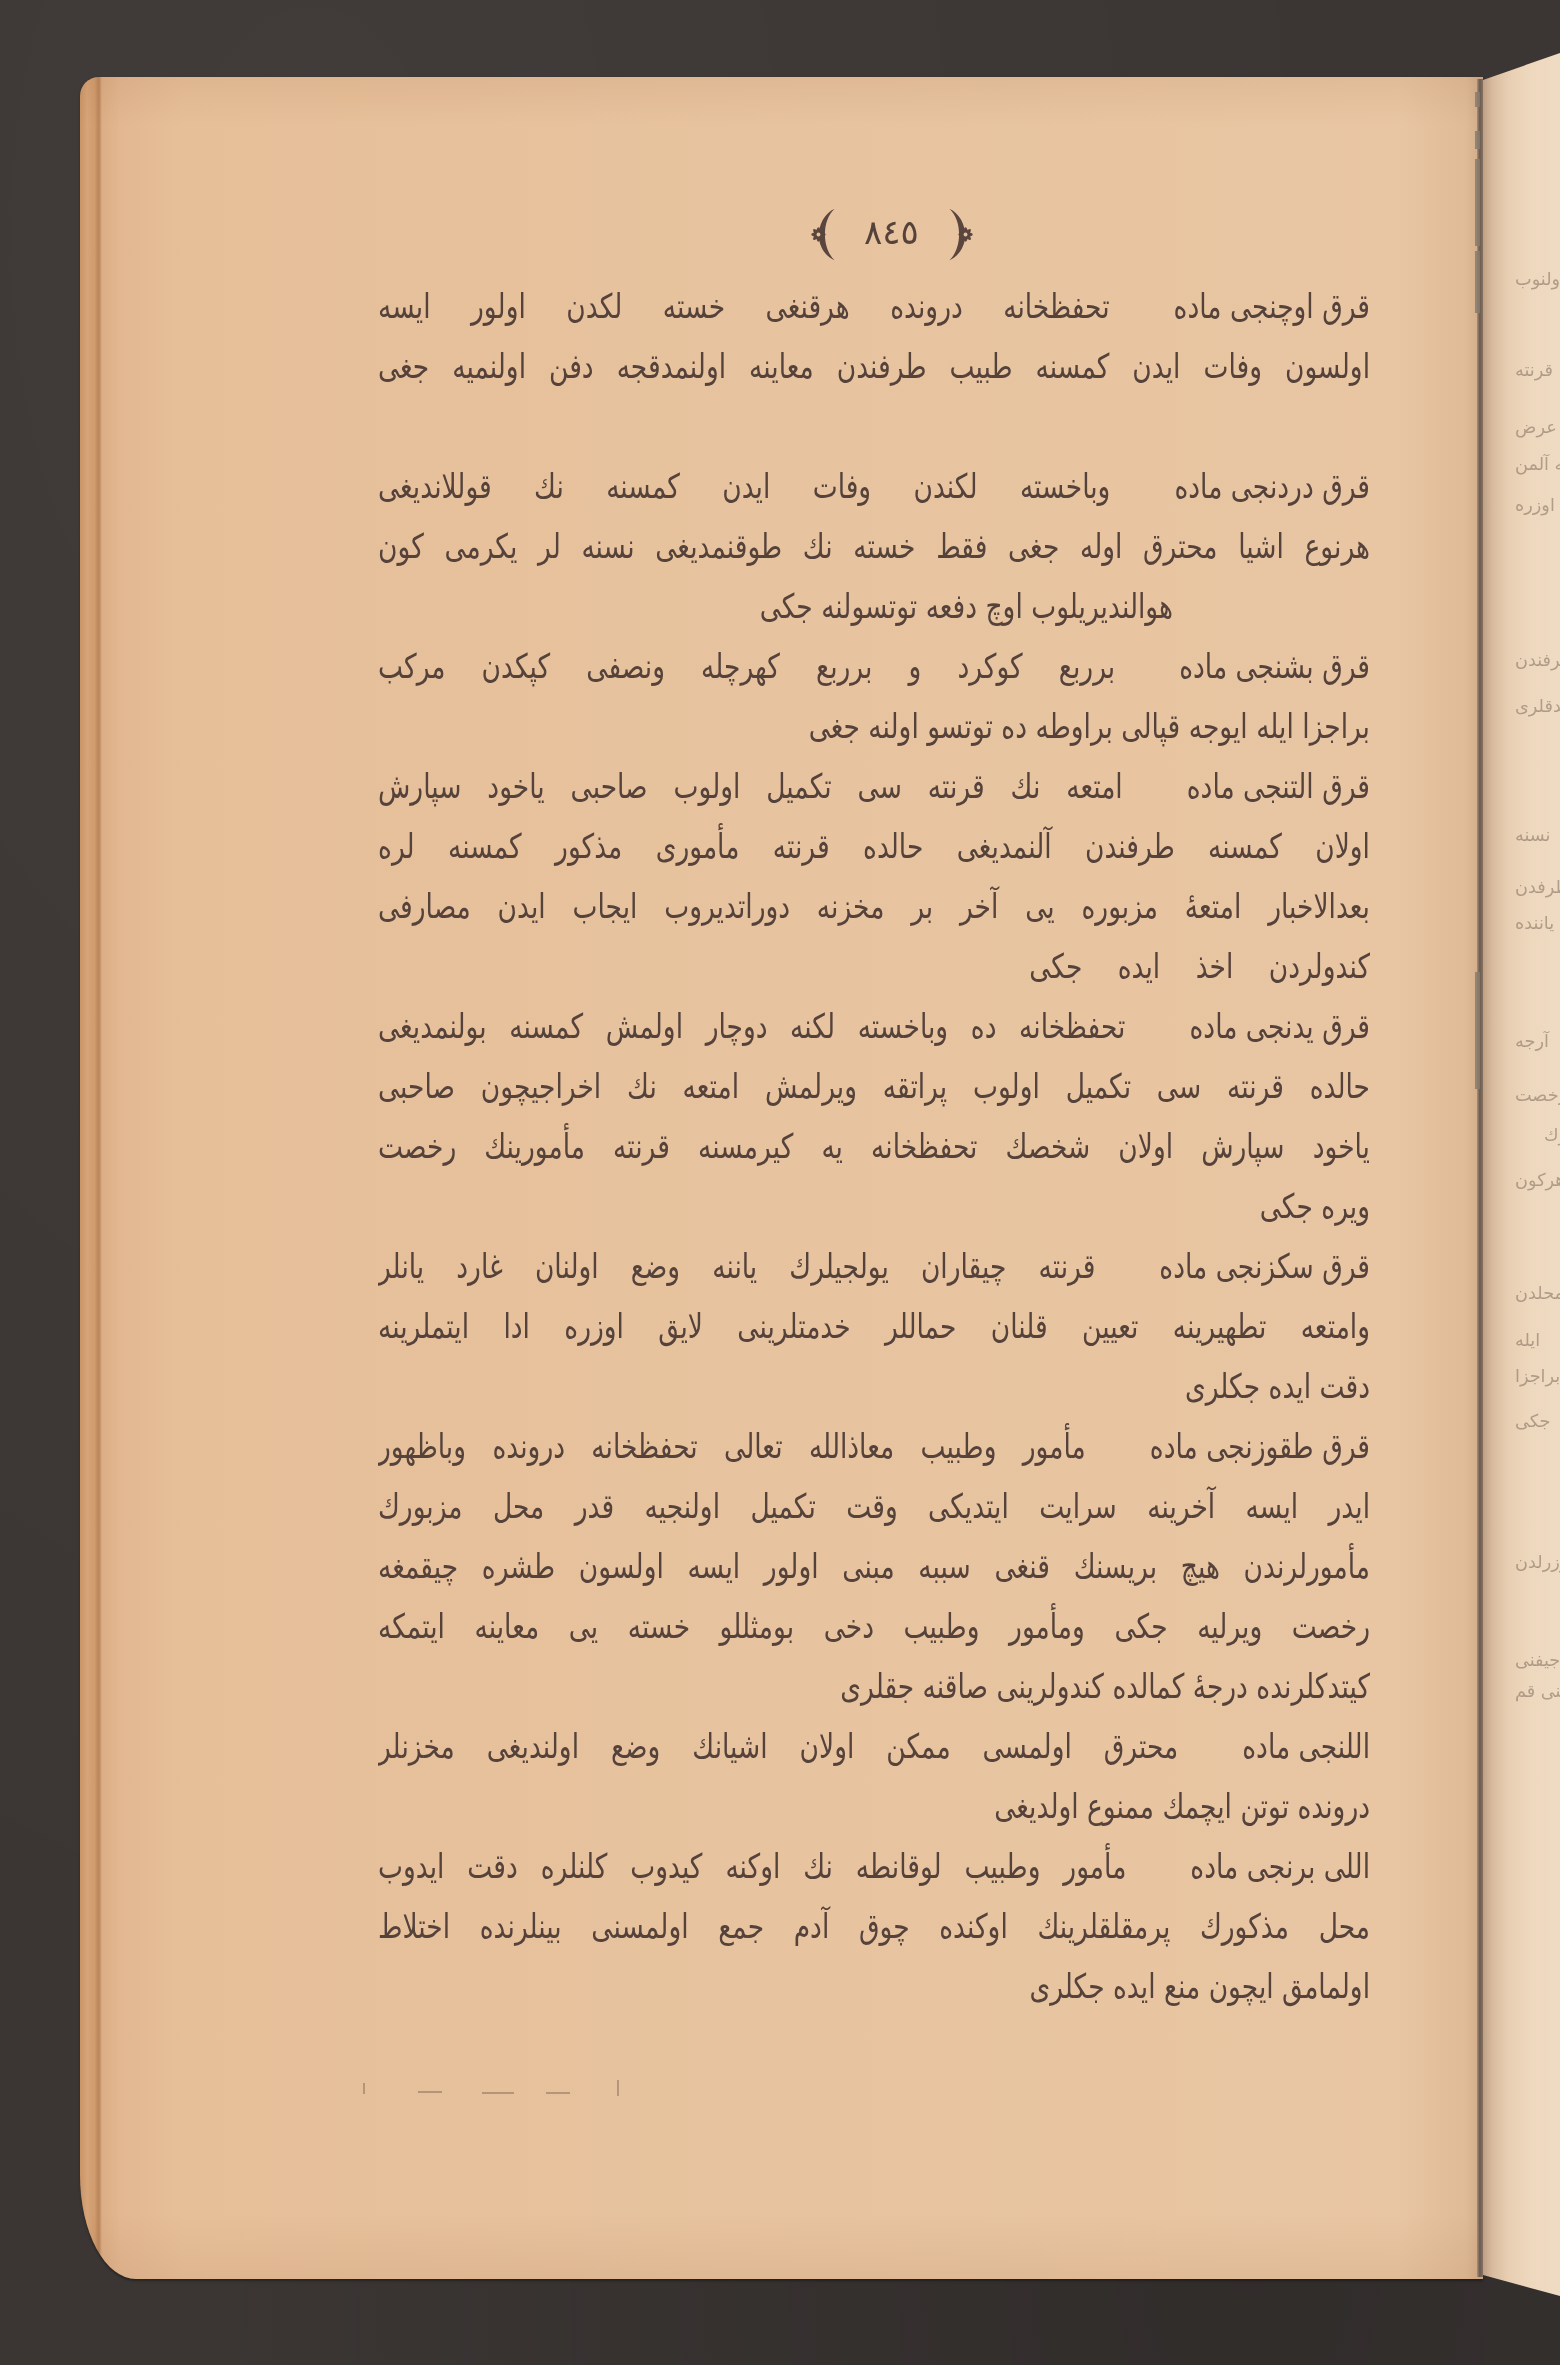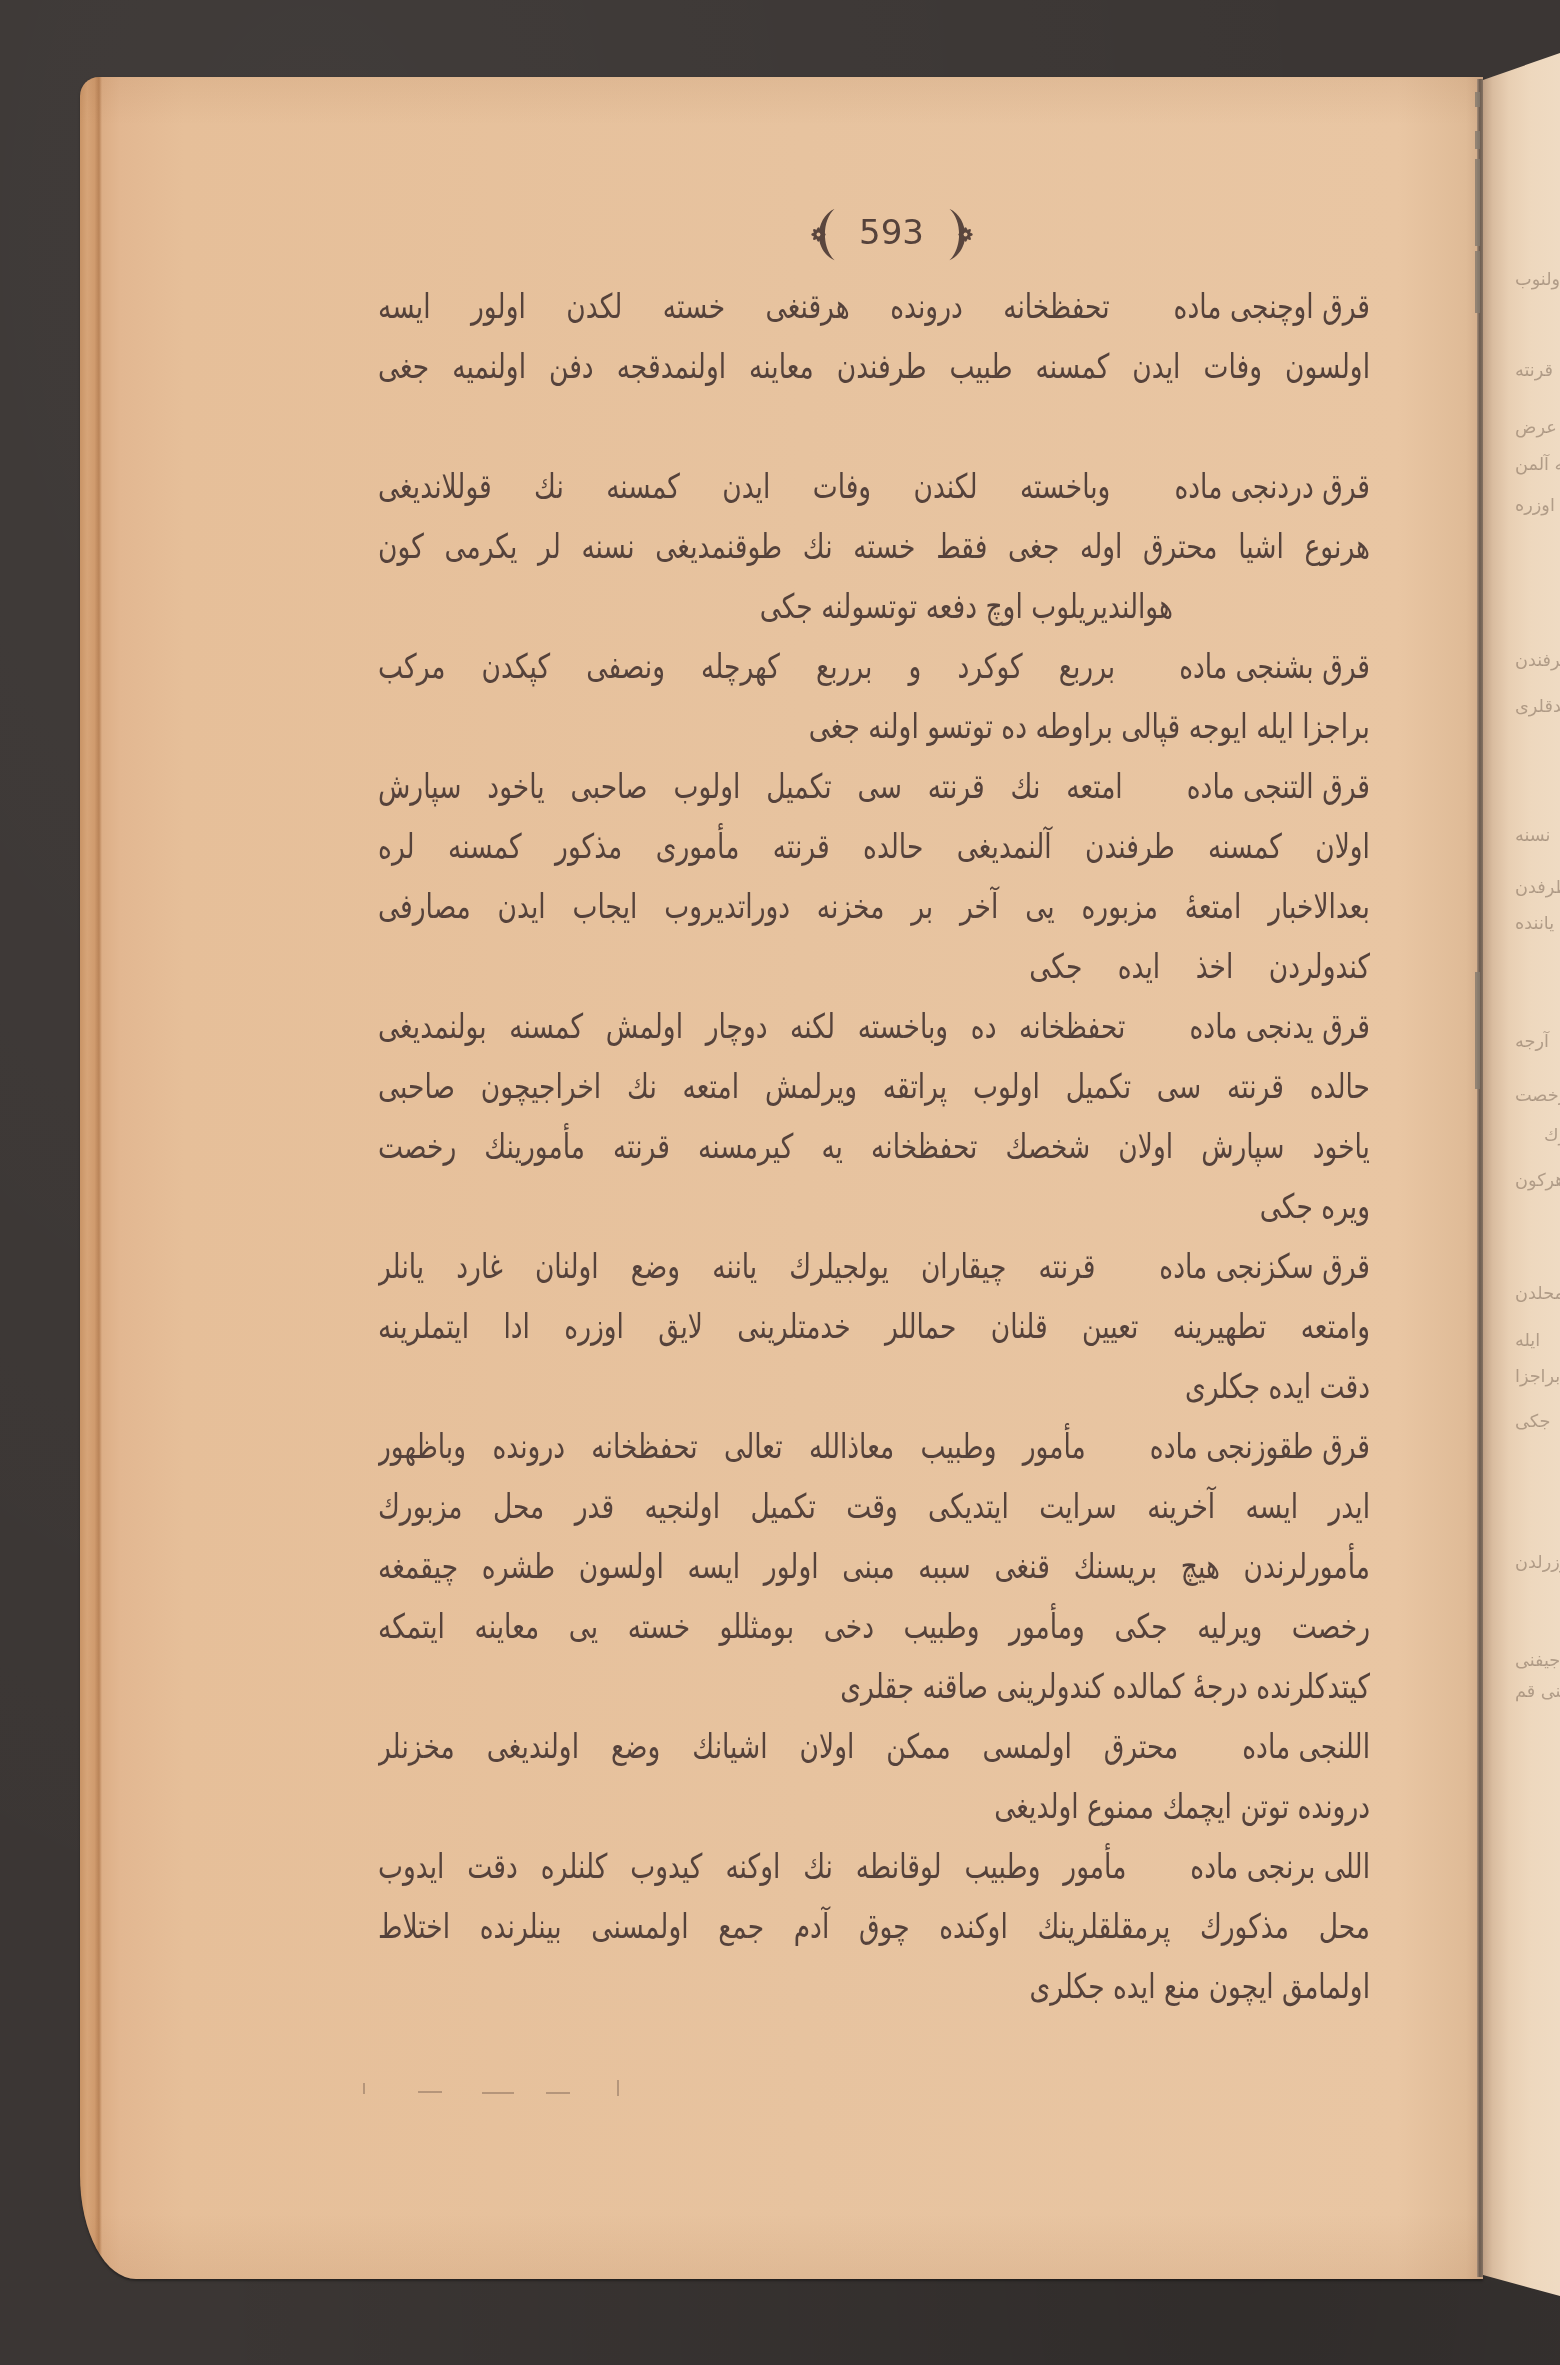--- a/index.html
+++ b/index.html
@@ -116,21 +116,21 @@
   <svg class="ornament left" style="left:808px;" viewBox="0 0 36 68">
     <path d="M33 2 C8 14 6 54 33 66 C18 52 16 18 33 2 Z" fill="#5a463e"></path>
     <g transform="translate(13 34)" fill="#5a463e">
       <ellipse rx="3" ry="9"></ellipse>
       <ellipse rx="3" ry="9" transform="rotate(45)"></ellipse>
       <ellipse rx="3" ry="9" transform="rotate(90)"></ellipse>
       <ellipse rx="3" ry="9" transform="rotate(135)"></ellipse>
       <circle r="2.4" fill="#e6c19c"></circle>
     </g>
   </svg>
-  <div class="page-number">593</div>
+  <div class="page-number">٨٤٥</div>
   <svg class="ornament right" style="left:947px;" viewBox="0 0 36 68">
     <path d="M33 2 C8 14 6 54 33 66 C18 52 16 18 33 2 Z" fill="#5a463e"></path>
     <g transform="translate(13 34)" fill="#5a463e">
       <ellipse rx="3" ry="9"></ellipse>
       <ellipse rx="3" ry="9" transform="rotate(45)"></ellipse>
       <ellipse rx="3" ry="9" transform="rotate(90)"></ellipse>
       <ellipse rx="3" ry="9" transform="rotate(135)"></ellipse>
       <circle r="2.4" fill="#e6c19c"></circle>
     </g>
   </svg>

